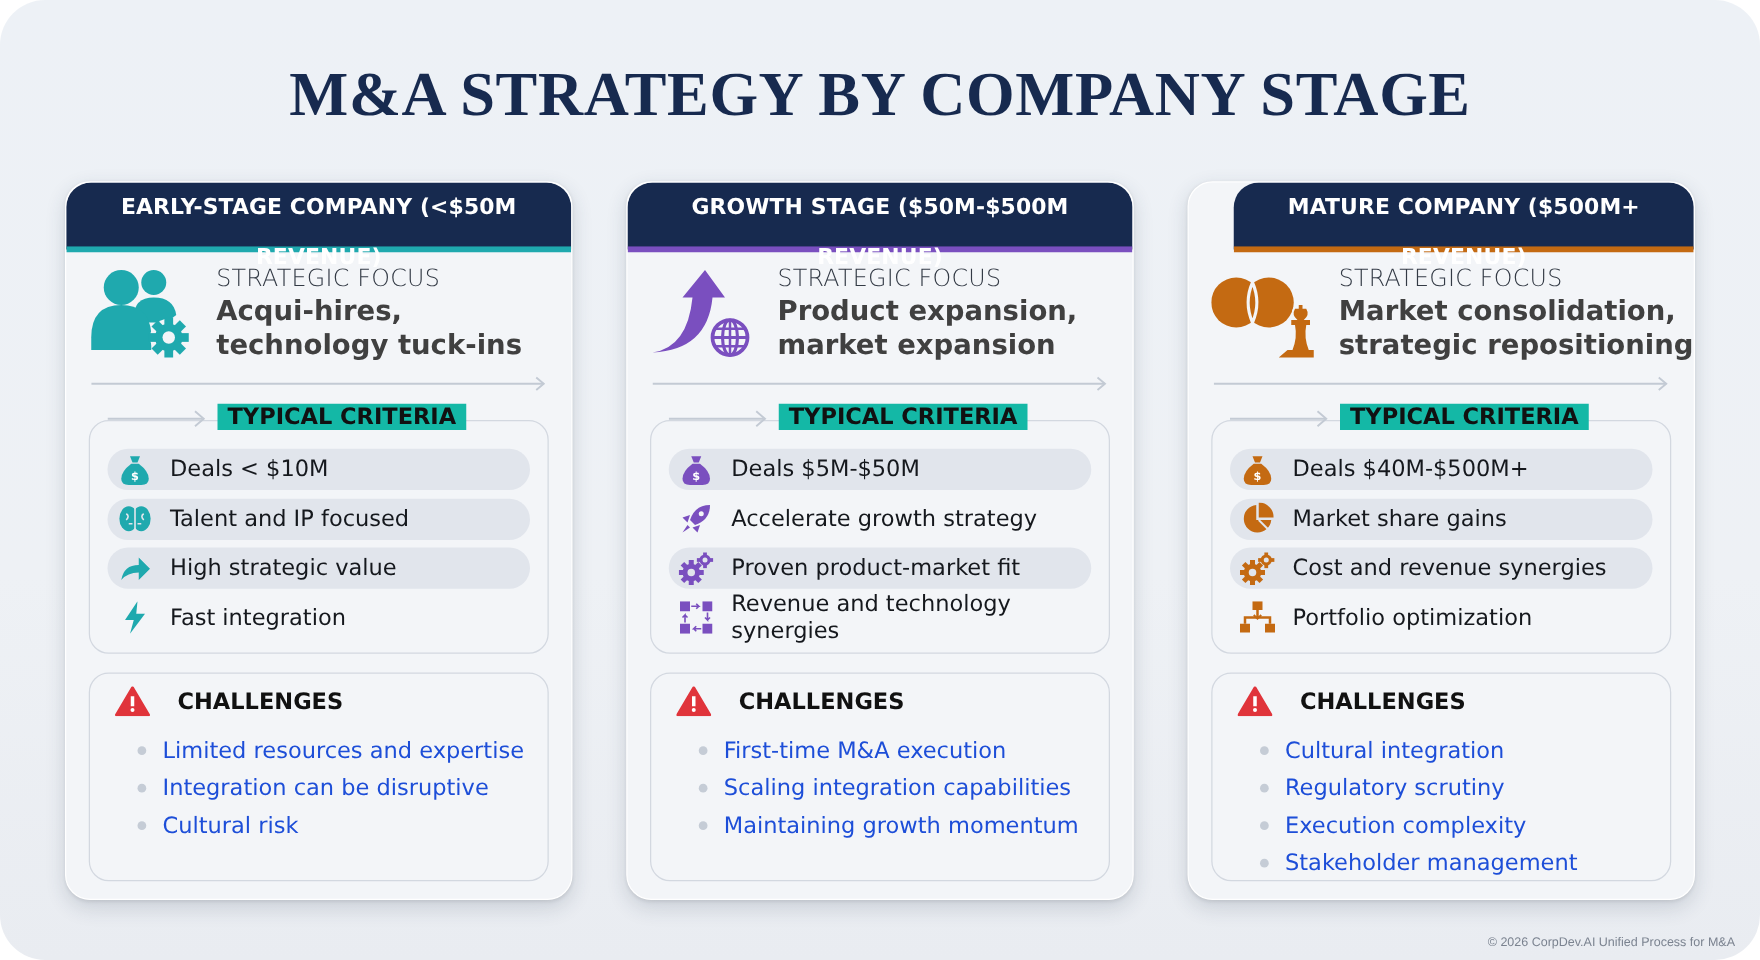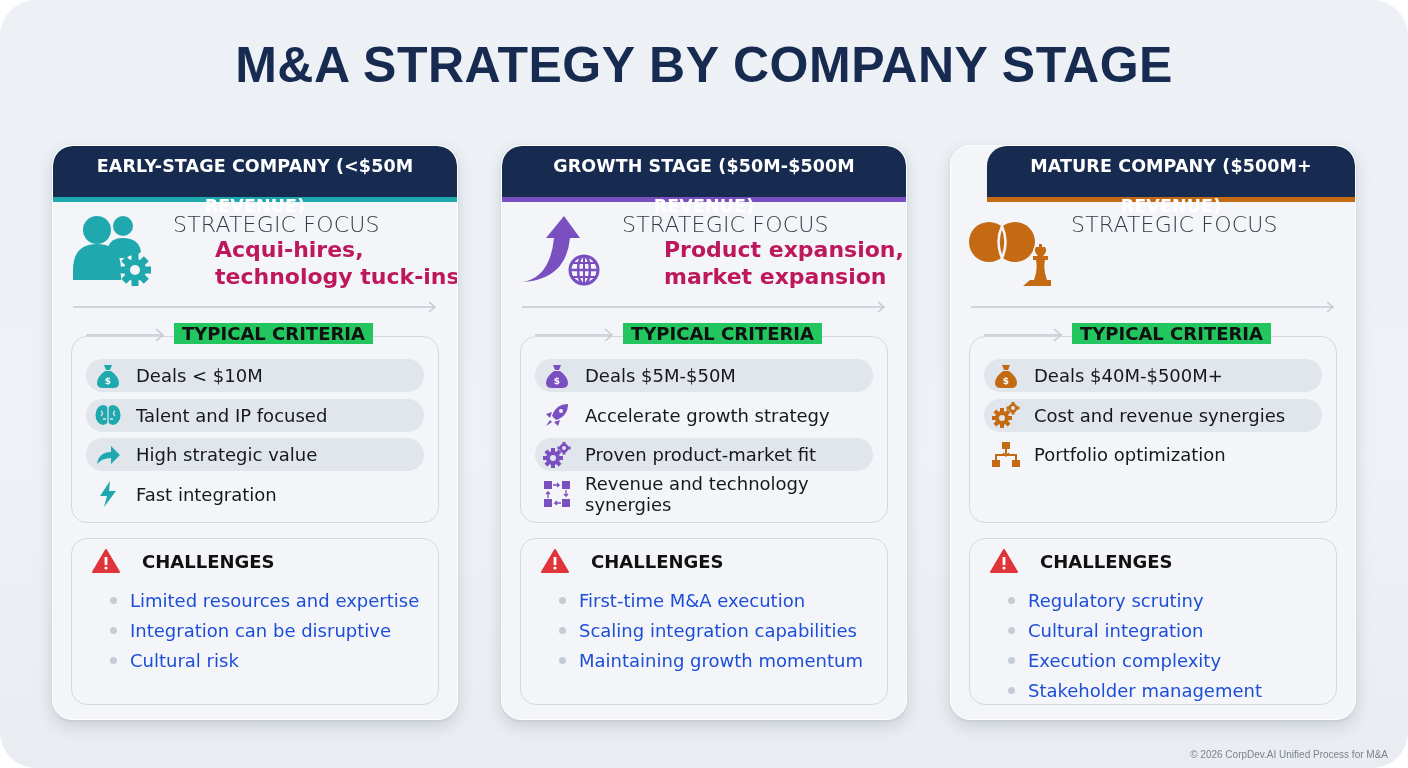--- a/index.html
+++ b/index.html
@@ -4,63 +4,62 @@
 <style>
   * { box-sizing: border-box; margin: 0; padding: 0; }
   html, body { width: 1408px; height: 768px; overflow: hidden; background: #ffffff; }
   body { font-family: "Liberation Sans", "DejaVu Sans", sans-serif; color: #111827; }
   .page {
     position: absolute; left: 0; top: 0; width: 1408px; height: 768px;
     background: linear-gradient(180deg, #edf1f6 0%, #eef1f5 60%, #e9ecf1 100%);
     border-radius: 36px;
   }
   .title {
-    position: absolute; left: 0; right: 0; top: 36px;
+    position: absolute; left: 0; right: 0; top: 46px;
     text-align: center; font-size: 50px; font-weight: 800;
     color: #172a4f; letter-spacing: 0.5px;
-    font-family: Liberation Sans, sans-serif;
+    font-family: Liberation Serif, serif;
   }
   .card {
     position: absolute; top: 145px; width: 406px; height: 575px;
     background: #f3f5f8; border-radius: 20px;
     box-shadow: 0 6px 16px rgba(40,55,80,0.16), 0 1px 3px rgba(0,0,0,0.08);
     overflow: hidden; border: 1px solid #ffffff;
   }
   .card-header {
     height: 56px; background: #172a4f; color: #ffffff;
     font-weight: 700; font-size: 17.5px; text-align: center;
     line-height: 40px; letter-spacing: 0.1px;
     font-family: "DejaVu Sans", sans-serif;
     border-top-left-radius: 20px; border-top-right-radius: 20px;
     border-bottom: 5px solid var(--accent);
   }
   .focus { position: absolute; top: 62px; left: 18px; right: 14px; height: 100px; }
   .focus-icon { position: absolute; left: 0; top: 4px; width: 88px; height: 80px; }
   .focus-label {
-    position: absolute; left: 102px; top: 4px; font-size: 22px; color: #333a45;
+    position: absolute; left: 102px; top: 4px; font-size: 19px; color: #333a45;
     font-family: "DejaVu Sans", sans-serif; font-weight: 300; letter-spacing: 0.2px;
   }
   .focus-value {
     position: absolute; left: 102px; top: 28px; font-size: 22px; font-weight: 700;
-    color: #be185d; line-height: 27px; font-family: "DejaVu Sans", sans-serif;
+    color: #404040; line-height: 27px; font-family: "DejaVu Sans", sans-serif;
     width: 290px;
-    margin-left: 42px;
   }
   .divider {
     position: absolute; top: 160px; left: 20px; right: 20px; height: 2px;
   }
   .criteria {
     position: absolute; top: 190px; left: 18px; right: 18px; height: 187px;
     border: 1.5px solid #d3d8e0; border-radius: 16px;
   }
   .criteria-title-wrap {
     position: absolute; top: -12px; left: 0; right: 0; height: 24px;
   }
   .criteria-title {
-    position: absolute; left: 102px; top: -2px; background: #22c55e; padding: 0 8px;
+    position: absolute; left: 102px; top: -2px; background: #14b8a6; padding: 0 8px;
     font-size: 18px; font-weight: 800; color: #111;
     font-family: "DejaVu Sans", sans-serif;
   }
   .crit-arrow { position: absolute; left: 14px; top: 0; width: 90px; height: 20px; }
   .crit-list { position: absolute; top: 22px; left: 14px; right: 14px; }
   .crit-item {
     height: 33px; margin-bottom: 6.5px; border-radius: 17px;
     display: flex; align-items: center; padding-left: 8px;
     font-size: 18px; color: #15181d; font-family: "DejaVu Sans", sans-serif;
   }
@@ -320,20 +319,21 @@
     <div class="focus">
       <svg class="focus-icon" viewBox="0 0 88 80">
         <circle cx="20" cy="30" r="20" fill="#c46a12"></circle>
         <circle cx="46" cy="30" r="20" fill="#c46a12"></circle>
         <path d="M33 14 Q26 30 33 46 Q40 30 33 14 Z" fill="none" stroke="#f3f5f8" stroke-width="2.5"></path>
         <g>
           <path d="M54 74 h28 v-6 h-4 q-4 -10 -2 -20 h3 v-4 h-5 q5 -4 2 -9 h-3 v-3 h-3 v3 h-3 q-3 5 2 9 h-5 v4 h3 q2 10 -2 20 h-4 z" fill="#c46a12" stroke="#f3f5f8" stroke-width="3" paint-order="stroke"></path>
         </g>
       </svg>
       <div class="focus-label">STRATEGIC FOCUS</div>
+      <div class="focus-value">Market consolidation, strategic repositioning</div>
     </div>
     <svg class="divider" viewBox="0 0 366 14" preserveAspectRatio="none" style="height:14px; top:154px;">
       <line x1="0" y1="7" x2="362" y2="7" stroke="#c3cad4" stroke-width="1.5"></line>
       <polyline points="356,2 362,7 356,12" fill="none" stroke="#c3cad4" stroke-width="1.5"></polyline>
     </svg>
     <div class="criteria">
       <div class="criteria-title-wrap">
         <svg class="crit-arrow" viewBox="0 0 90 20">
           <line x1="0" y1="10" x2="76" y2="10" stroke="#c3cad4" stroke-width="1.5"></line>
           <polyline points="70,4 77,10 70,16" fill="none" stroke="#c3cad4" stroke-width="1.5"></polyline>
@@ -343,20 +343,30 @@
       <div class="crit-list">
         <div class="crit-item pill">
           <span class="crit-icon">
             <svg width="24" height="26" viewBox="0 0 24 26">
                 <path d="M8 2 h8 l-2 5 h-4 z" fill="#c46a12"></path>
                 <path d="M9 8 h6 q8 6 8 12 q0 5 -6 5 h-10 q-6 0 -6 -5 q0 -6 8 -12z" fill="#c46a12"></path>
                 <text x="12" y="21" font-size="9" font-weight="700" fill="#fff" text-anchor="middle" font-family="DejaVu Sans, sans-serif">$</text>
               </svg>
           </span>
           <span>Deals $40M-$500M+</span>
+        </div>
+        <div class="crit-item pill">
+          <span class="crit-icon">
+            <svg width="26" height="26" viewBox="0 0 26 26">
+                <path d="M12 2 A11 11 0 1 0 24 14 H12 Z" fill="#c46a12"></path>
+                <path d="M14 0 A12 12 0 0 1 26 12 H14 Z" fill="#c46a12"></path>
+                <path d="M14 14 L22 22" stroke="#e1e5ec" stroke-width="1.5"></path>
+              </svg>
+          </span>
+          <span>Market share gains</span>
         </div>
         <div class="crit-item pill">
           <span class="crit-icon">
             <svg width="28" height="26" viewBox="0 0 28 26">
               <g transform="translate(10 16)" fill="#c46a12">
                   <circle r="7"></circle>
                   <rect x="-2" y="-10" width="4" height="5"></rect>
                   <rect x="-2" y="5" width="4" height="5"></rect>
                   <rect x="-10" y="-2" width="5" height="4"></rect>
                   <rect x="5" y="-2" width="5" height="4"></rect>
@@ -397,25 +407,25 @@
         <svg width="28" height="24" viewBox="0 0 28 24">
             <path d="M14 1 L27 23 H1 Z" fill="#e0343b" stroke="#e0343b" stroke-linejoin="round" stroke-width="2"></path>
             <rect x="12.6" y="8" width="2.8" height="8" fill="#fff"></rect>
             <circle cx="14" cy="19" r="1.6" fill="#fff"></circle>
           </svg>
         <span class="ch-title">CHALLENGES</span>
       </div>
       <ul class="ch-list">
         <li>
             <span class="dot"></span>
+            <span>Cultural integration</span>
+          </li>
+        <li>
+            <span class="dot"></span>
             <span>Regulatory scrutiny</span>
-          </li>
-        <li>
-            <span class="dot"></span>
-            <span>Cultural integration</span>
           </li>
         <li>
             <span class="dot"></span>
             <span>Execution complexity</span>
           </li>
         <li>
             <span class="dot"></span>
             <span>Stakeholder management</span>
           </li>
       </ul>

